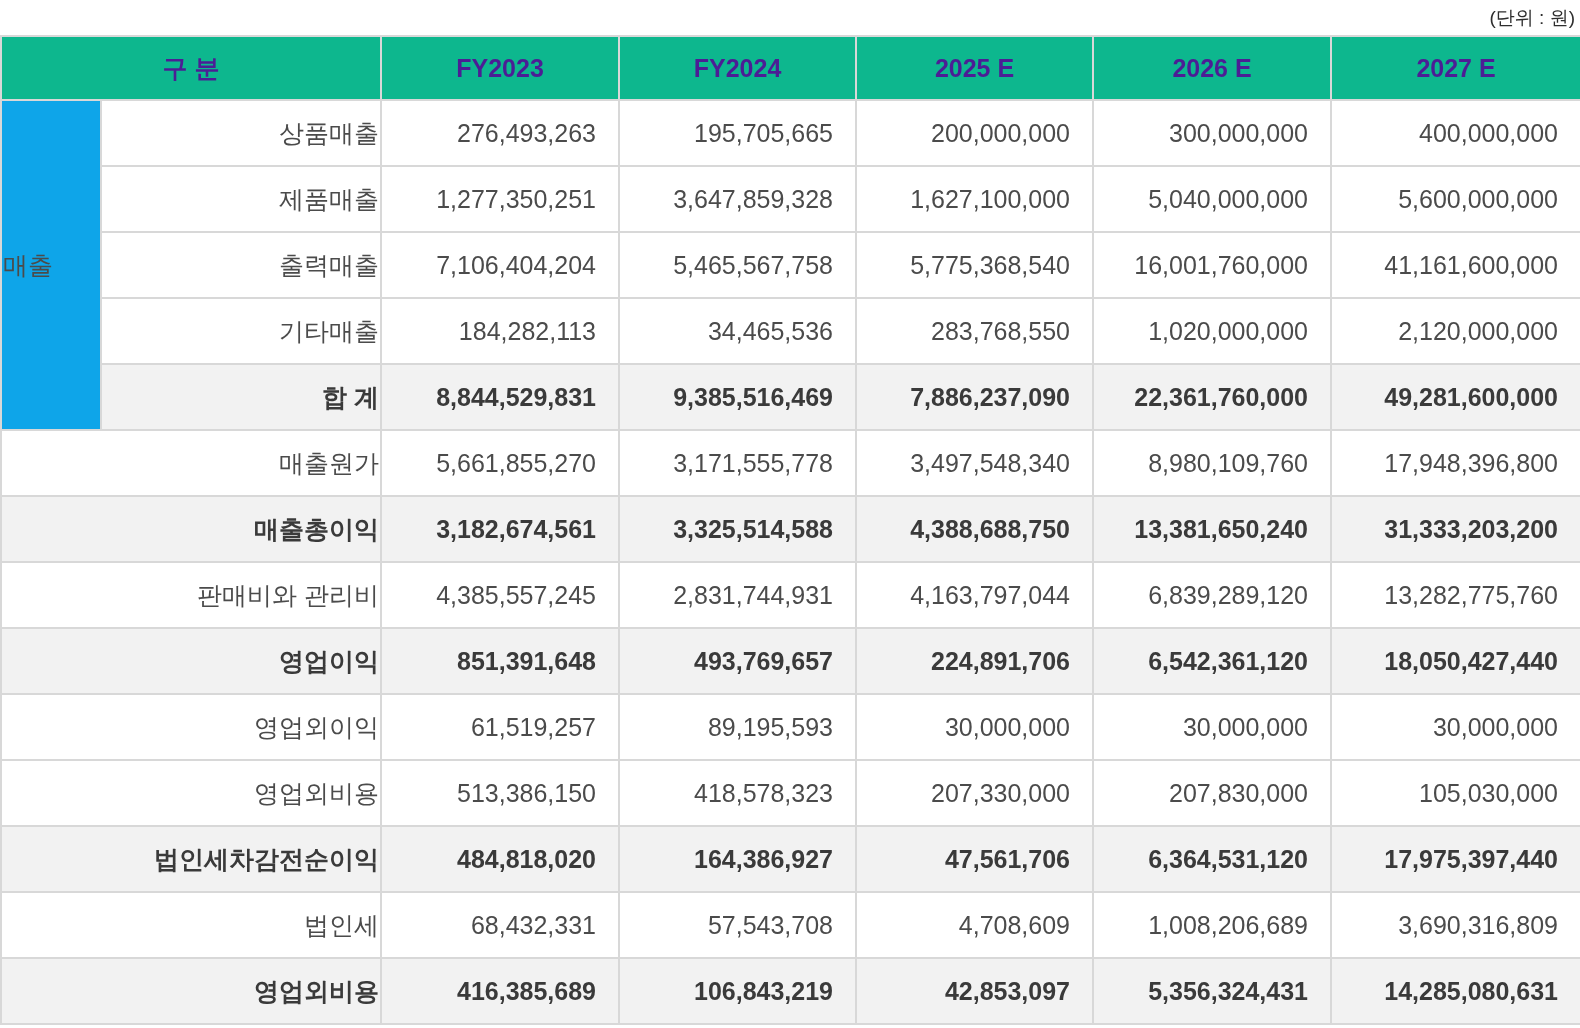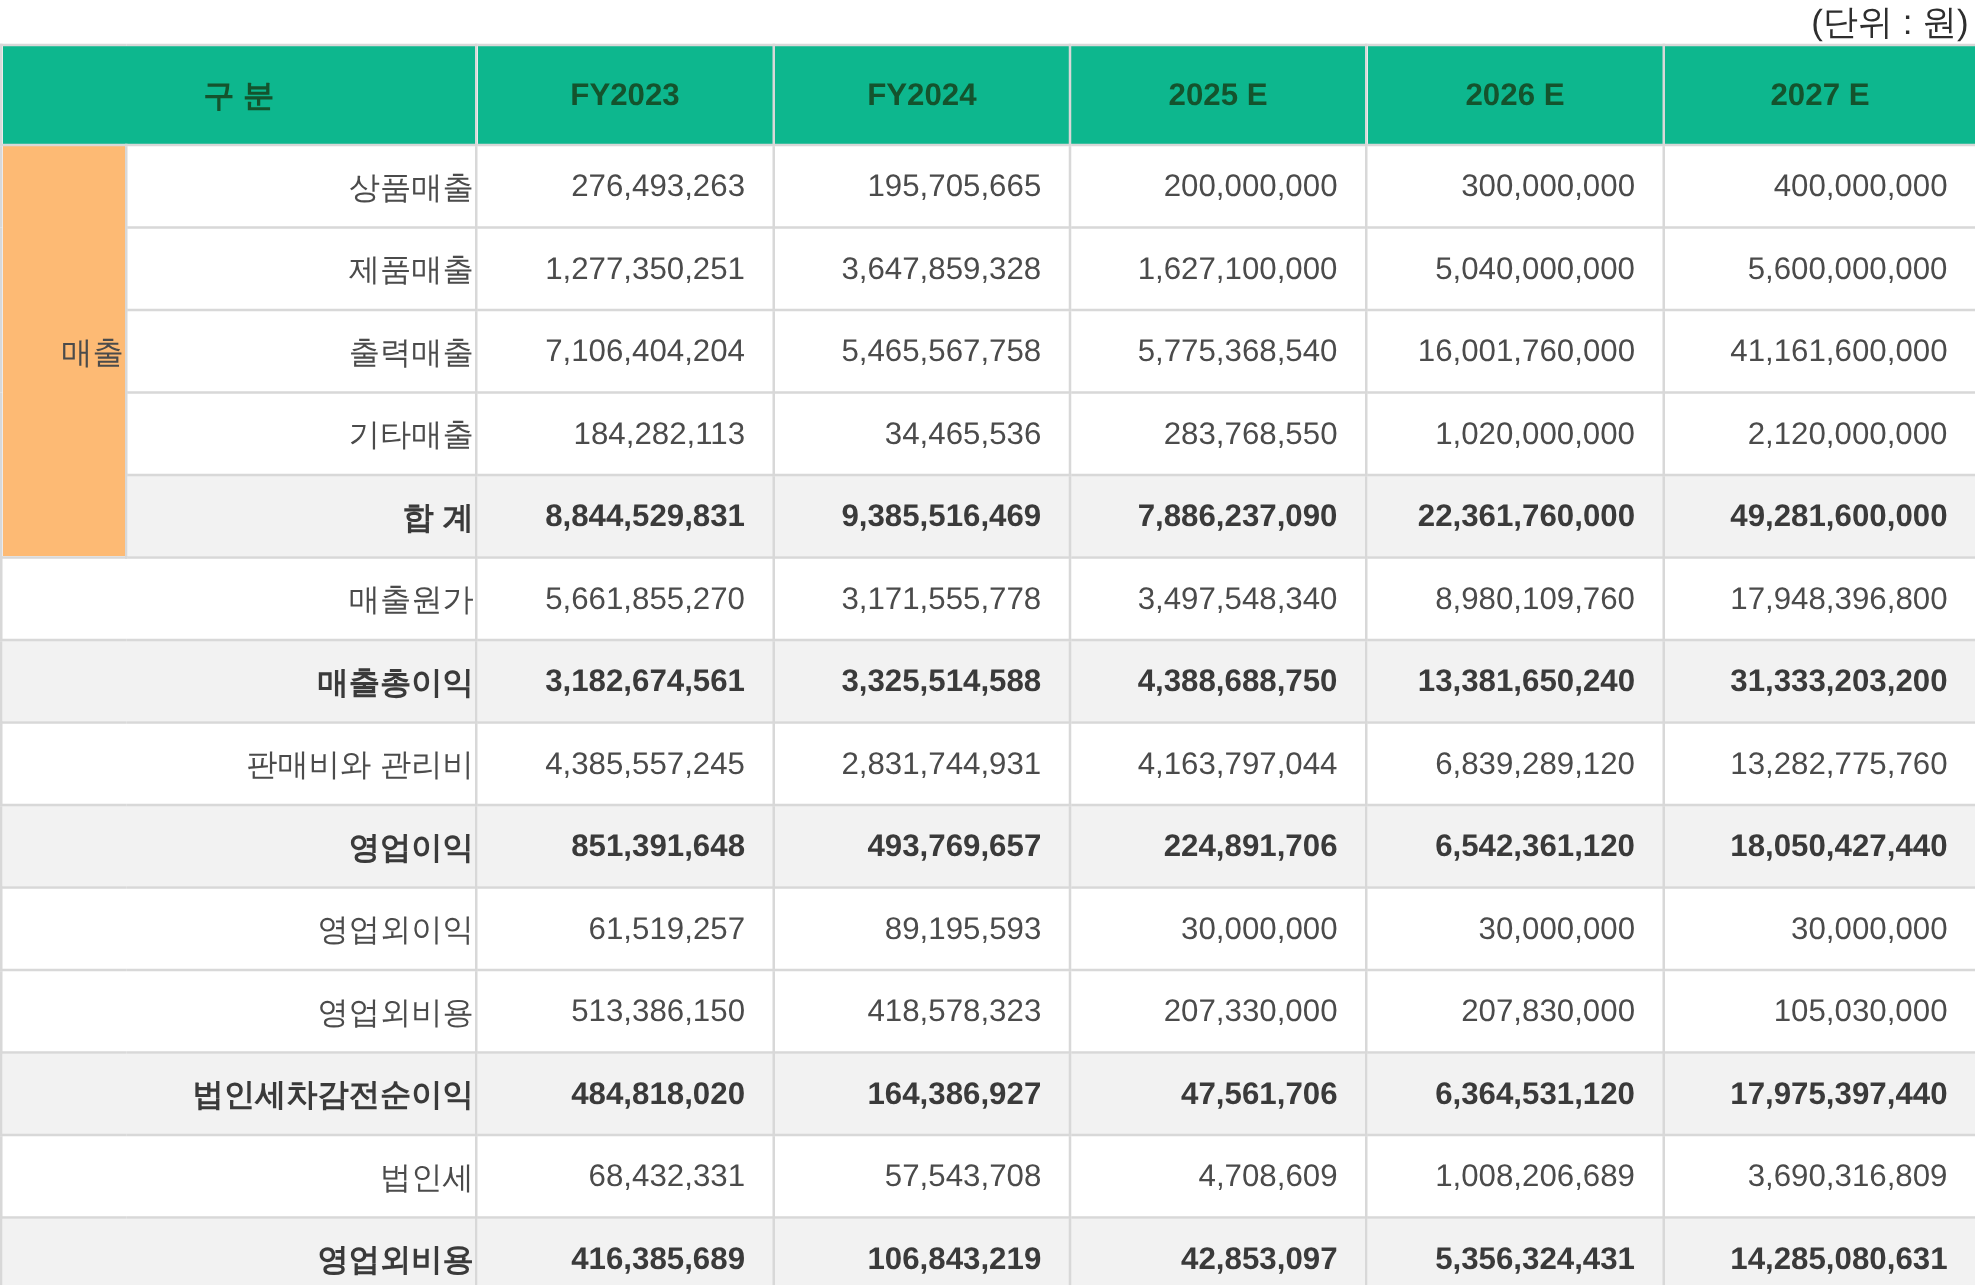--- a/index.html
+++ b/index.html
@@ -6,45 +6,45 @@
   .page {
     width: 1580px; height: 1028px;
     font-family: "Liberation Sans", sans-serif;
     background: #ffffff;
     overflow: hidden;
   }
   .unit-note {
     height: 35px;
     display: flex; align-items: center; justify-content: flex-end;
     padding-right: 5px; box-sizing: border-box;
-    font-size: 28px; font-weight: 500; color: #2e2e2e;
+    font-size: 19px; font-weight: 500; color: #2e2e2e;
   }
   table.fin {
     border-collapse: collapse;
     table-layout: fixed;
     width: 1580px;
   }
   table.fin th, table.fin td {
     border: 2px solid #d8d8d8;
     box-sizing: border-box;
     height: 66px;
     font-size: 25px;
     color: #4b4b4b;
     overflow: hidden;
     white-space: nowrap;
   }
   table.fin thead th {
     background: #0db78e;
-    color: #14532d;
+    color: #4c1d95;
     font-weight: 700;
     text-align: center;
-    height: 80px;
+    height: 64px;
     border-color: #d8d8d8;
   }
-  td.group-cell { text-align: right; background: #fdba74; font-weight: 400; }
+  td.group-cell { text-align: left; background: #0ea5e9; font-weight: 400; }
   td.lbl  { text-align: right; }
   td.num  { text-align: right; padding-right: 22px; }
   tr.sum td.lbl, tr.sum td.num {
     background: #f2f2f2;
     font-weight: 700;
     color: #3a3a3a;
     margin-left: 16px;
   }
 </style>
 </head>

